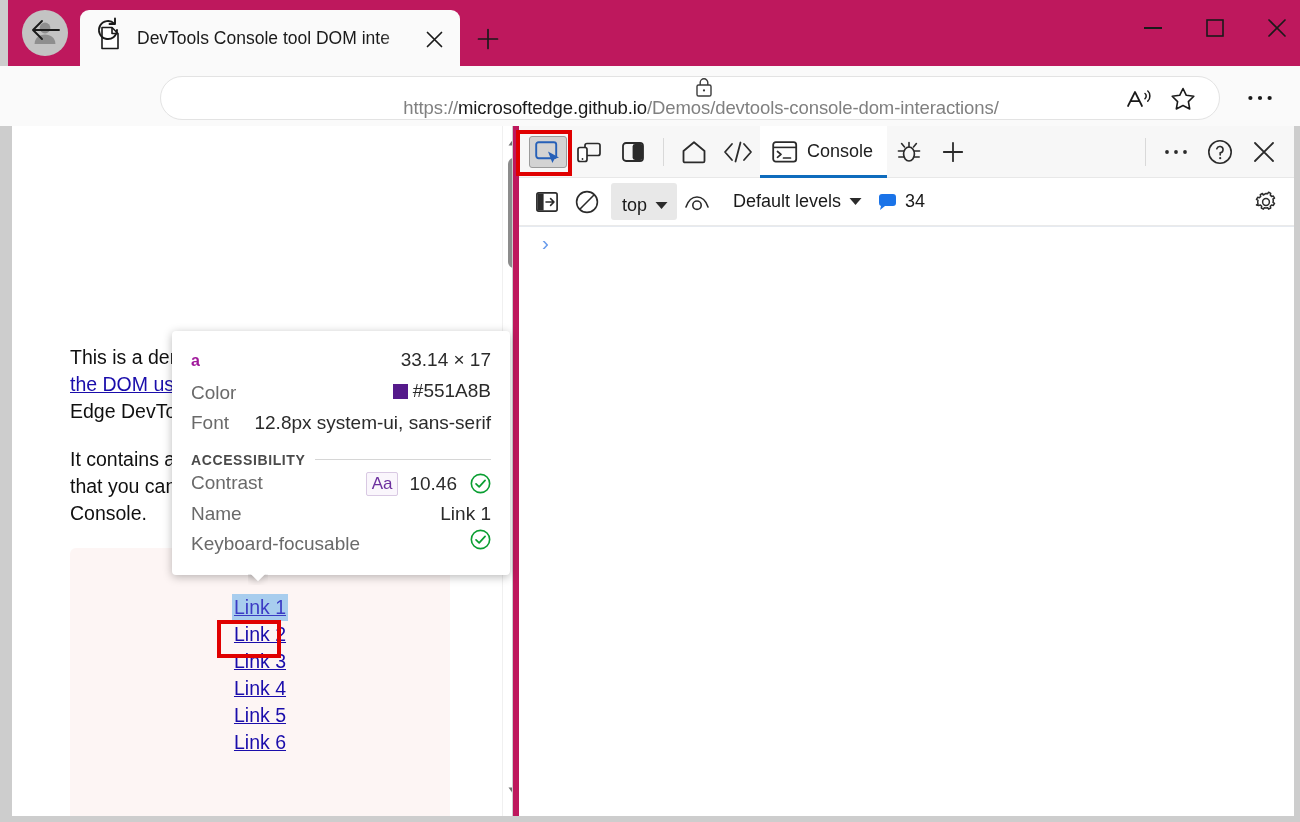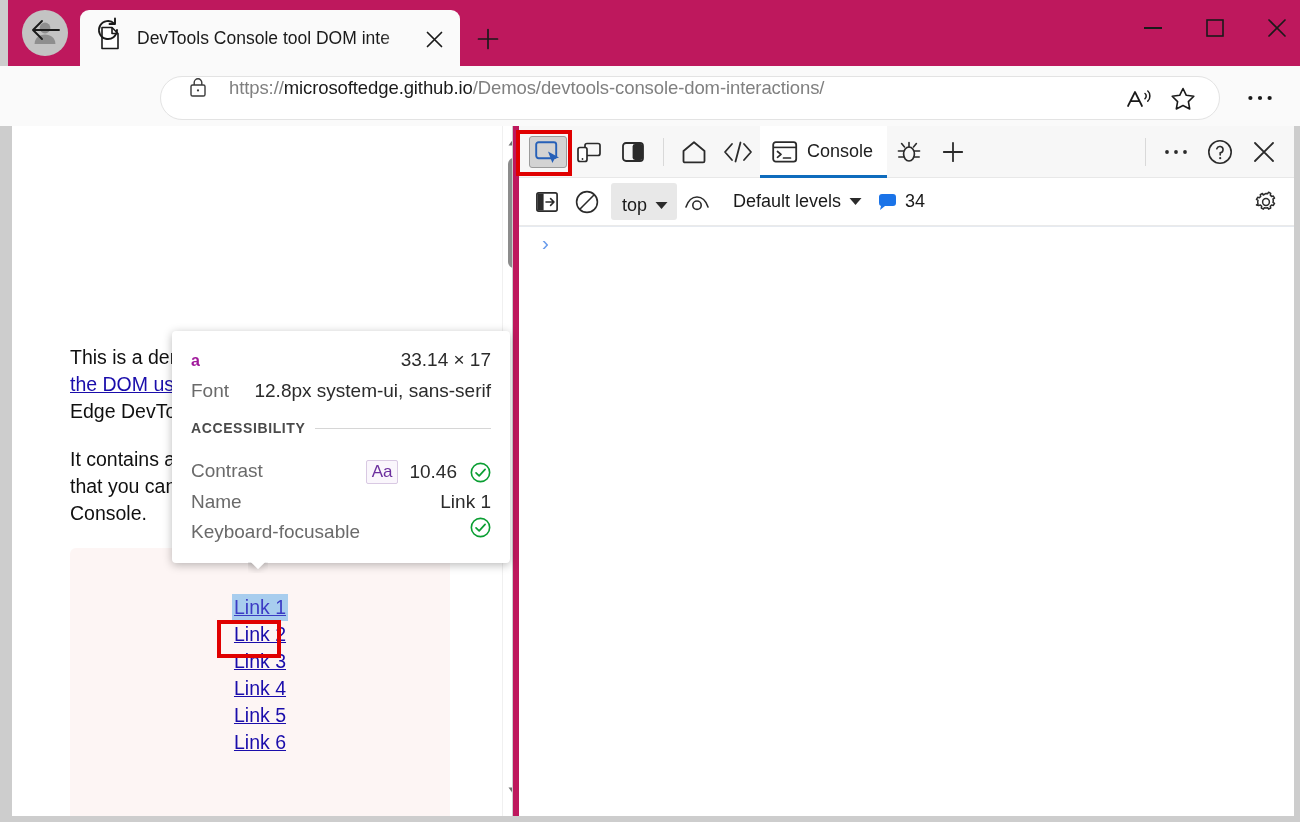--- a/index.html
+++ b/index.html
@@ -86,22 +86,23 @@
     display: flex; align-items: center; justify-content: center;
   }
   .nav-back { left: 26px; }
   .nav-reload { left: 88px; }
 
   .omnibox {
     position: absolute; left: 160px; top: 76px;
     width: 1060px; height: 44px;
     background: #ffffff;
     border-radius: 22px;
-    display: flex; 
+    display: flex; align-items: center;
     border: 1px solid #e3e3e3;
+    flex-direction: column;
   }
   .lock-icon { margin-left: 28px; width: 18px; height: 20px; flex:0 0 auto; }
   .url-text {
     margin-left: 22px;
     font-size: 18.5px;
     color: #1a1a1a;
     white-space: nowrap;
     letter-spacing: -0.1px;
   }
   .url-text .dim { color: #808080; }
@@ -352,21 +353,21 @@
   .tt-dims { color: #2b2b2b; font-size: 19px; }
   .tt-key { color: #6a6a6a; }
   .tt-val { color: #2b2b2b; display: flex; align-items: center; gap: 5px; }
   .swatch {
     width: 15px; height: 15px;
     background: #551A8B;
     display: inline-block;
   }
   .tt-section {
     display: flex; align-items: center; gap: 10px;
-    margin-top: 14px; margin-bottom: 20px;
+    margin-top: 14px; margin-bottom: 0;
   }
   .tt-section-label {
     font-size: 14px;
     letter-spacing: 0.6px;
     color: #4a4a4a;
     font-weight: bold;
   }
   .tt-rule { flex: 1 1 auto; height: 1px; background: #d6d6d6; }
   .aa-chip {
     border: 1px solid #d9c9e3;
@@ -693,20 +694,27 @@
       </div>
     </div>
   </div>
 
   <div class="tooltip">
     <div class="tt-row">
       <span class="tt-tag">a</span>
       <span class="tt-dims">33.14 × 17</span>
     </div>
 
+    <div class="tt-row">
+      <span class="tt-key">Color</span>
+      <span class="tt-val">
+        <span class="swatch"></span>
+        <span>#551A8B</span>
+      </span>
+    </div>
 
     <div class="tt-row">
       <span class="tt-key">Font</span>
       <span class="tt-val">12.8px system-ui, sans-serif</span>
     </div>
 
     <div class="tt-section">
       <span class="tt-section-label">ACCESSIBILITY</span>
       <span class="tt-rule"></span>
     </div>

